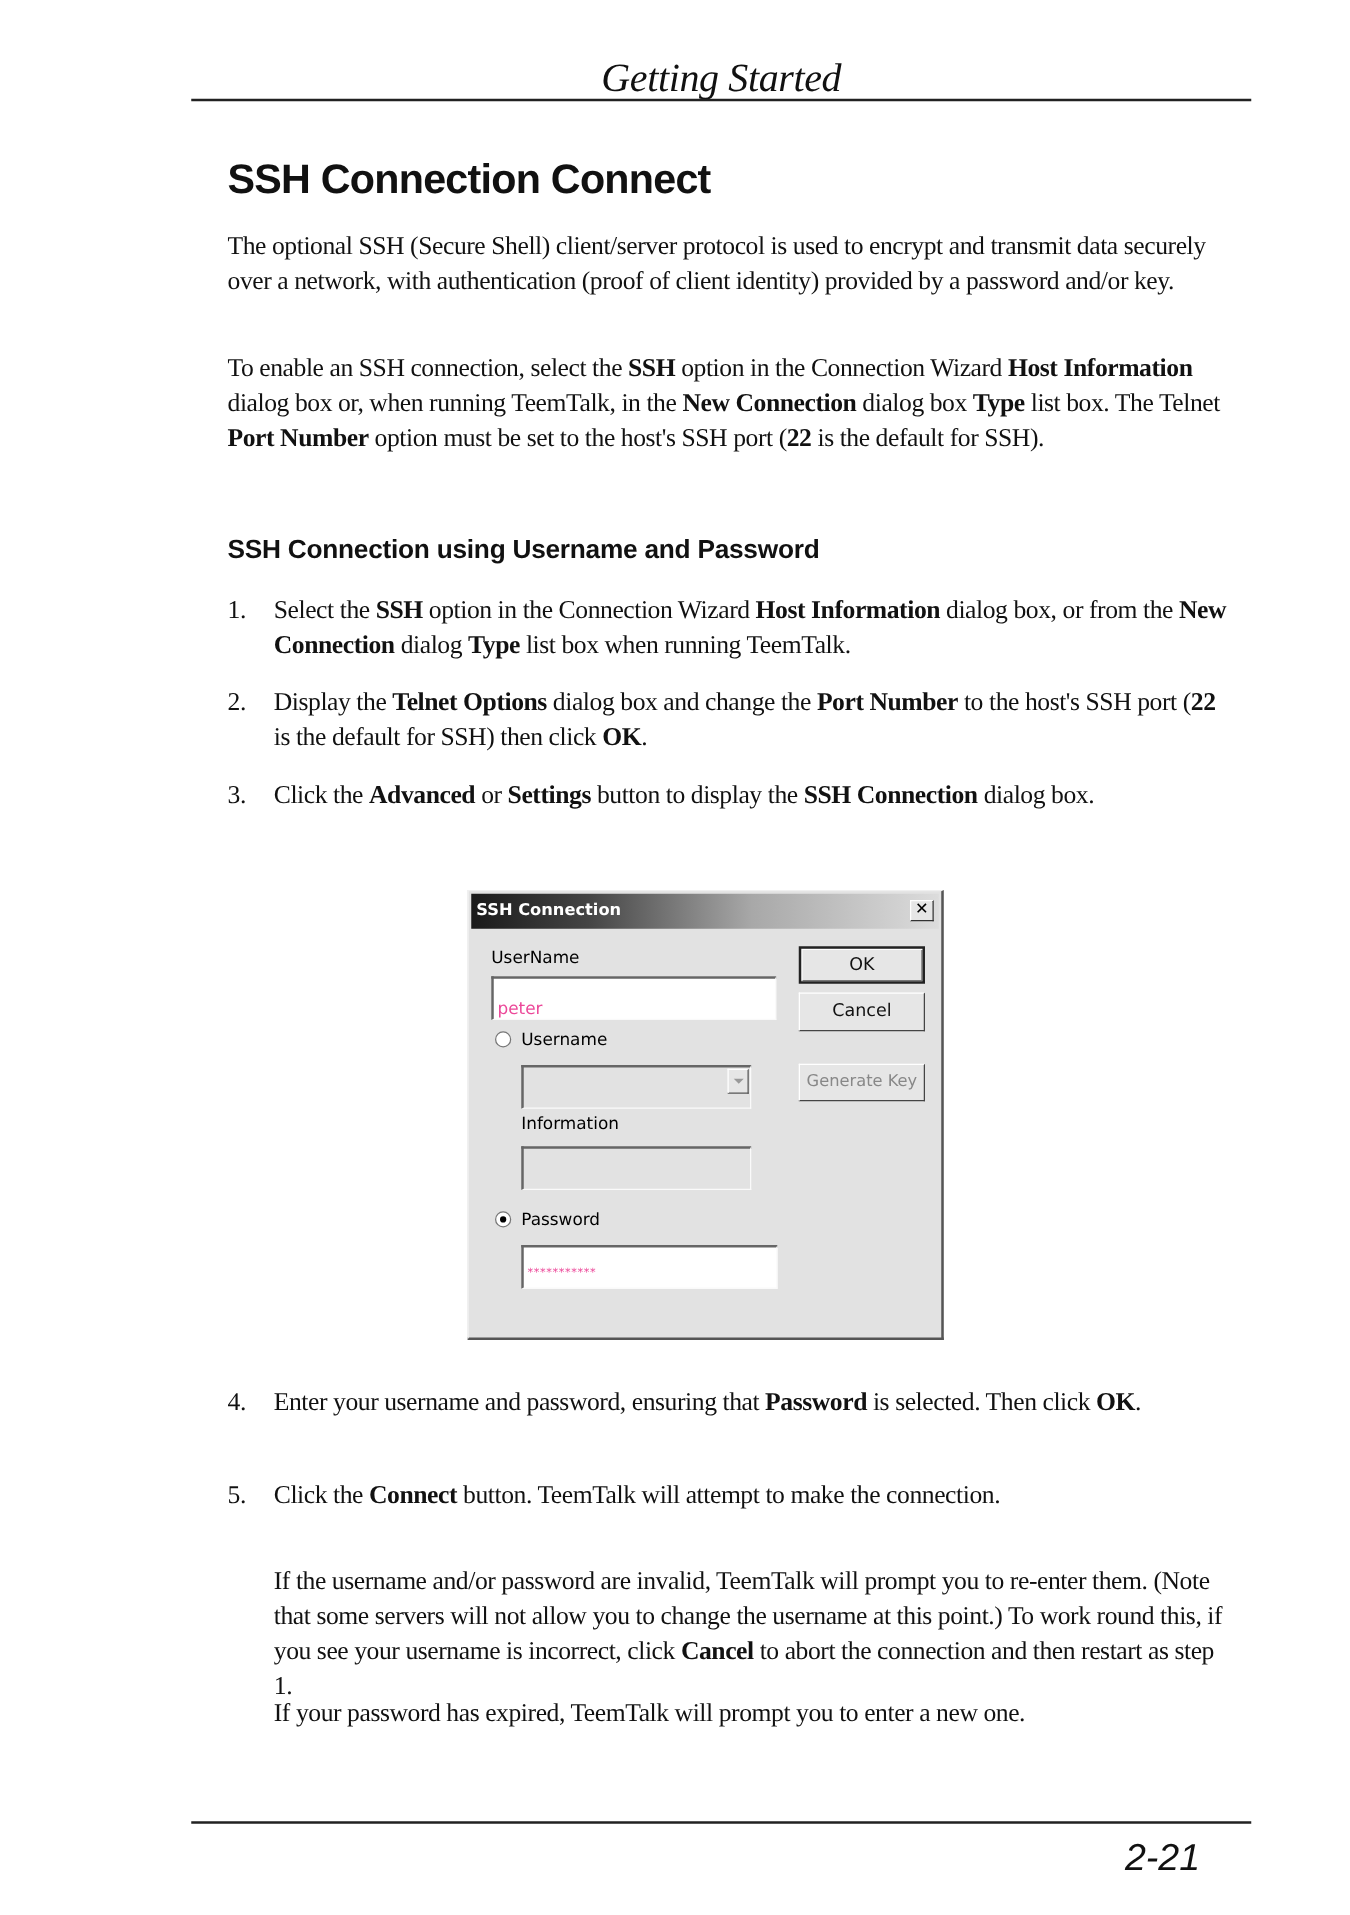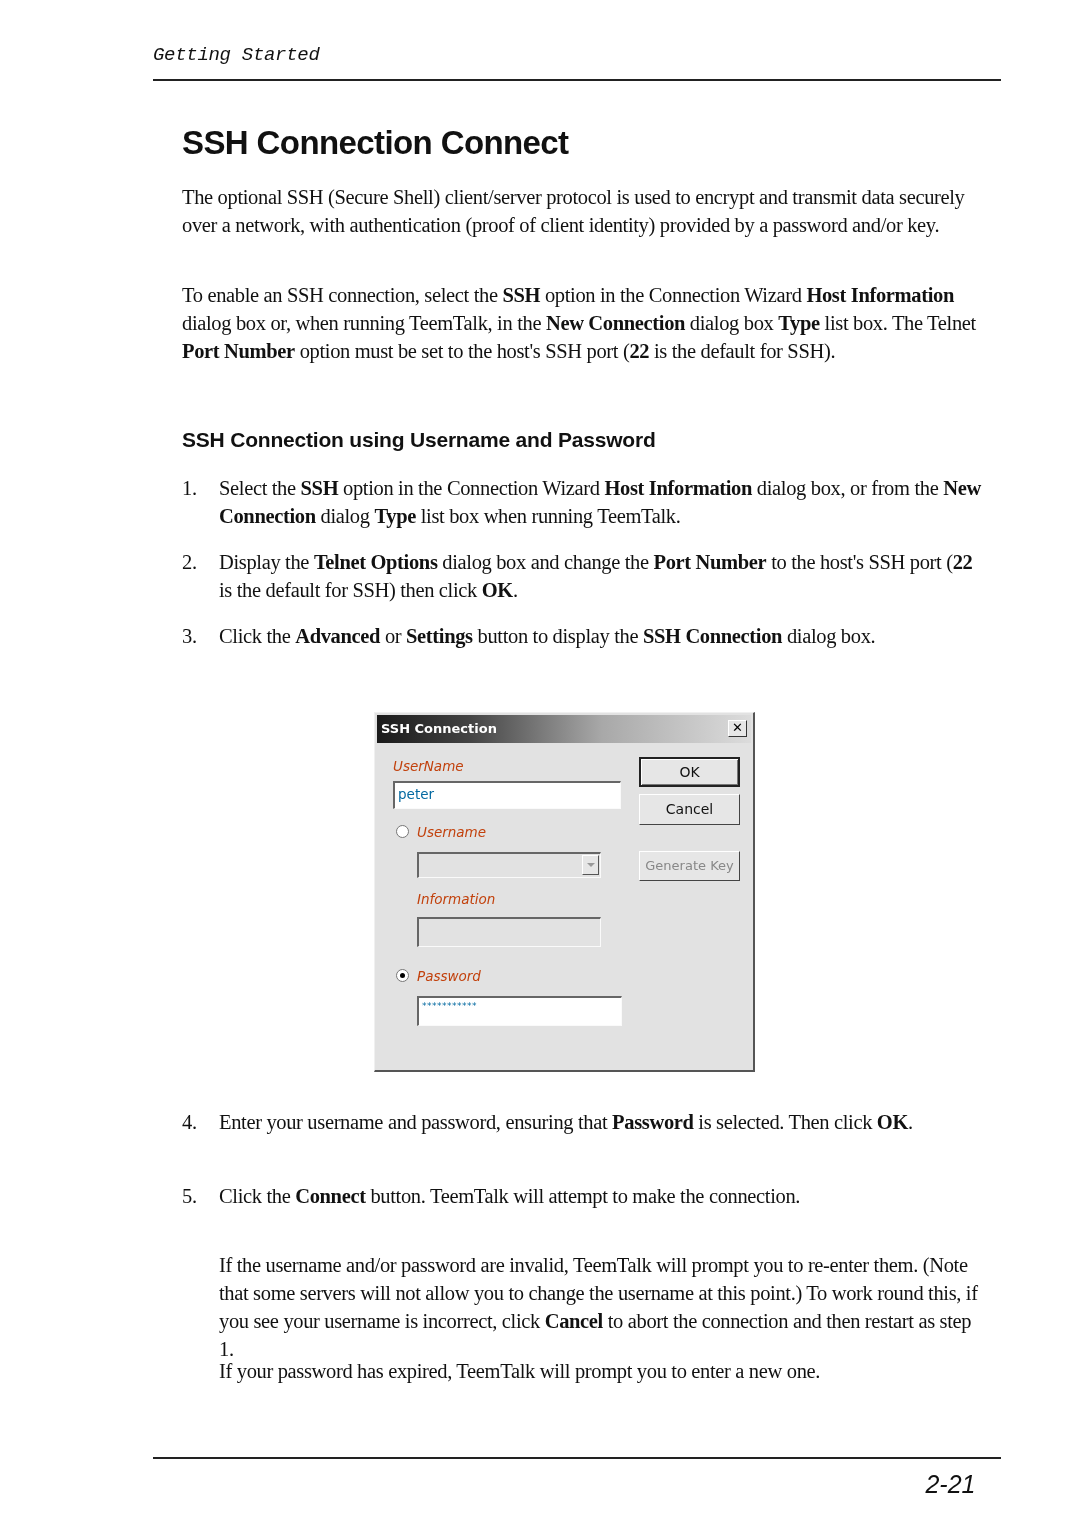--- a/index.html
+++ b/index.html
@@ -1,21 +1,21 @@
 <!DOCTYPE html>
 <html><head>
 <meta charset="utf-8">
 <style>
   html, body { margin: 0; padding: 0; background: #ffffff; }
   body { width: 1080px; height: 1532px; position: relative; overflow: hidden; color: #111; }
   .abs { position: absolute; }
   .running-head {
-    left: 153px; top: 44px; width: 848px; text-align: left;
-    font-family: Liberation Mono, monospace; font-style: italic;
-    font-size: 19px; letter-spacing: -0.3px;
+    left: 153px; top: 44px; width: 848px; text-align: center;
+    font-family: Liberation Serif, serif; font-style: italic;
+    font-size: 32px; letter-spacing: -0.3px;
   }
   .rule-top { left: 153px; top: 79px; width: 848px; height: 2px; background: #222; }
   .rule-bottom { left: 153px; top: 1457px; width: 848px; height: 2px; background: #222; }
   .page-title {
     left: 182px; top: 124px;
     font-family: "Liberation Sans", sans-serif; font-weight: bold;
     font-size: 33px; letter-spacing: -0.6px; margin: 0;
   }
   .body-text {
     font-family: "Liberation Serif", serif; font-size: 20.5px; line-height: 28px;
@@ -25,22 +25,22 @@
   .para b { font-weight: bold; }
   .section-title {
     left: 182px; top: 428px; margin: 0;
     font-family: "Liberation Sans", sans-serif; font-weight: bold; font-size: 21px;
     letter-spacing: -0.2px;
   }
   .step { left: 182px; width: 800px; }
   .step .num { position: absolute; left: 0; top: 0; }
   .step .txt { position: absolute; left: 37px; width: 763px; }
   .page-number {
-    left: 900px; top: 1470px; width: 101px; text-align: center;
-    font-family: "Liberation Sans", sans-serif; font-style: italic; font-size: 25px;
+    left: 900px; top: 1470px; width: 101px; text-align: left;
+    font-family: "Liberation Sans", sans-serif; font-style: italic; font-size: 30px;
   }
 
   
   .dialog {
     left: 374px; top: 712px; width: 381px; height: 360px;
     background: #e2e2e2;
     border-top: 1px solid #f0f0f0; border-left: 1px solid #f0f0f0;
     border-right: 2px solid #555; border-bottom: 2px solid #555;
     box-sizing: border-box;
     font-family: "DejaVu Sans", sans-serif;
@@ -51,26 +51,26 @@
   }
   .titlebar .ttl {
     position: absolute; left: 4px; top: 6px; color: #fff; font-weight: bold; font-size: 13px;
   }
   .close-btn {
     position: absolute; right: 4px; top: 5px; width: 19px; height: 17px;
     background: #e6e6e6; border: 1px solid; border-color: #fff #333 #333 #fff;
     box-sizing: border-box; text-align: center; font-size: 13px; line-height: 14px; font-weight: bold;
     color: #000;
   }
-  .lbl { position: absolute; font-size: 13.5px; color: #c2410c; font-style: italic; }
+  .lbl { position: absolute; font-size: 13.5px; color: #000000; }
   .field {
     position: absolute; box-sizing: border-box; background: #fff;
     border-top: 2px solid #666; border-left: 2px solid #666;
     border-right: 1px solid #fafafa; border-bottom: 1px solid #fafafa;
-    font-size: 13.5px; padding: 3px 3px; color: #0369a1;
+    font-size: 13.5px; padding: 16px 3px; color: #ec4899;
   }
   .field.disabled { background: #e2e2e2; }
   .btn {
     position: absolute; box-sizing: border-box; background: #e6e6e6;
     border: 1px solid; border-color: #fff #444 #444 #fff;
     text-align: center; font-size: 14px; color: #111;
   }
   .btn.default { border: 2px solid #222; box-shadow: inset 1px 1px 0 #fff, inset -1px -1px 0 #777; }
   .btn.disabled { color: #888; }
   .radio {

